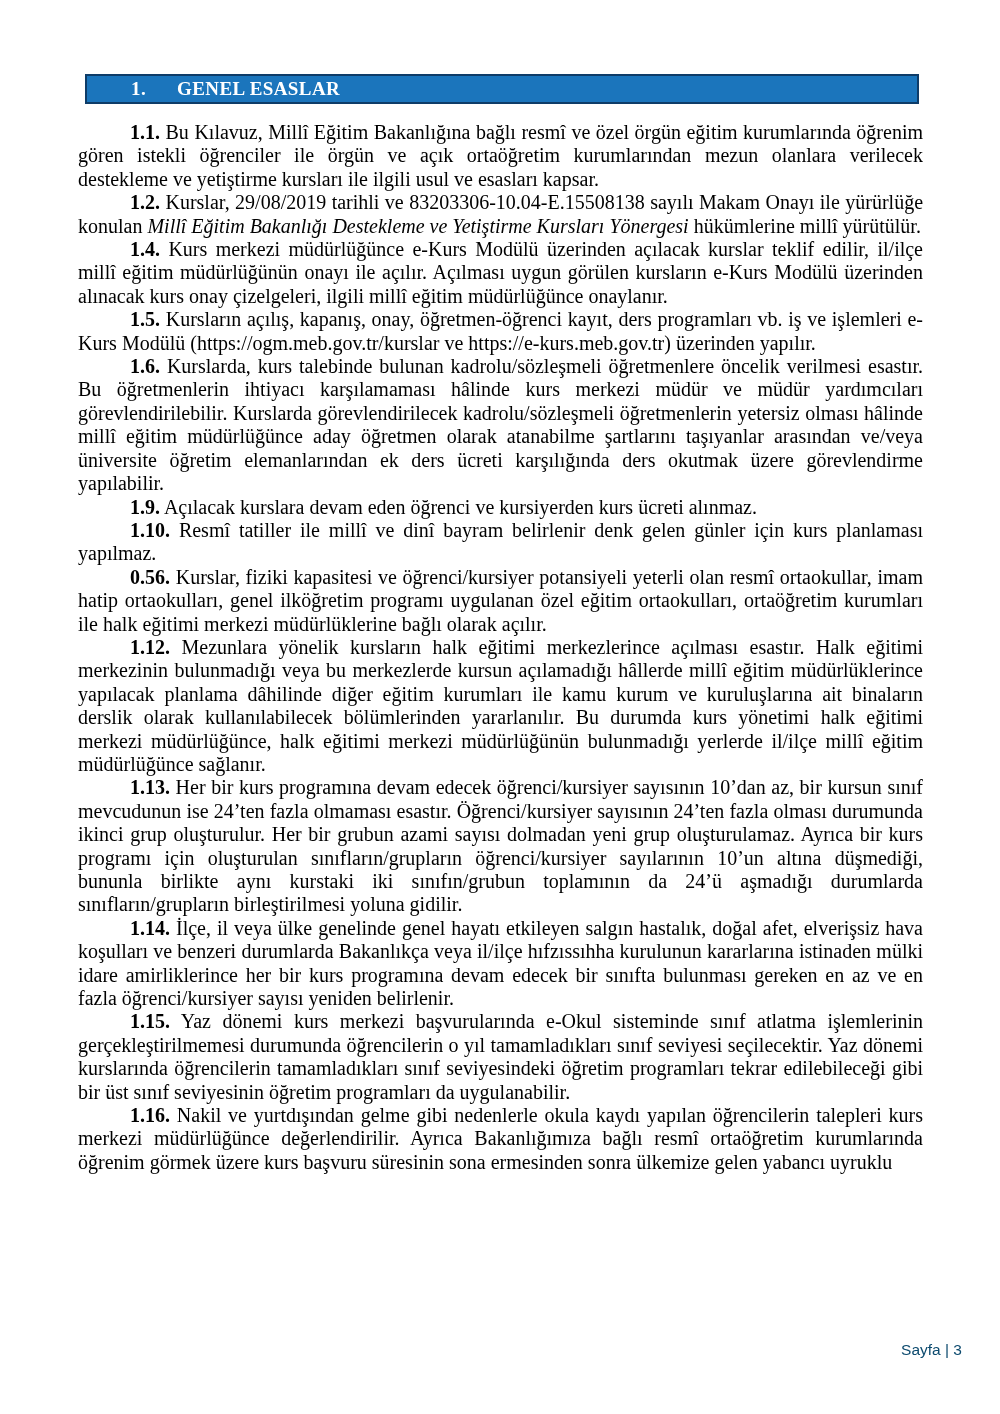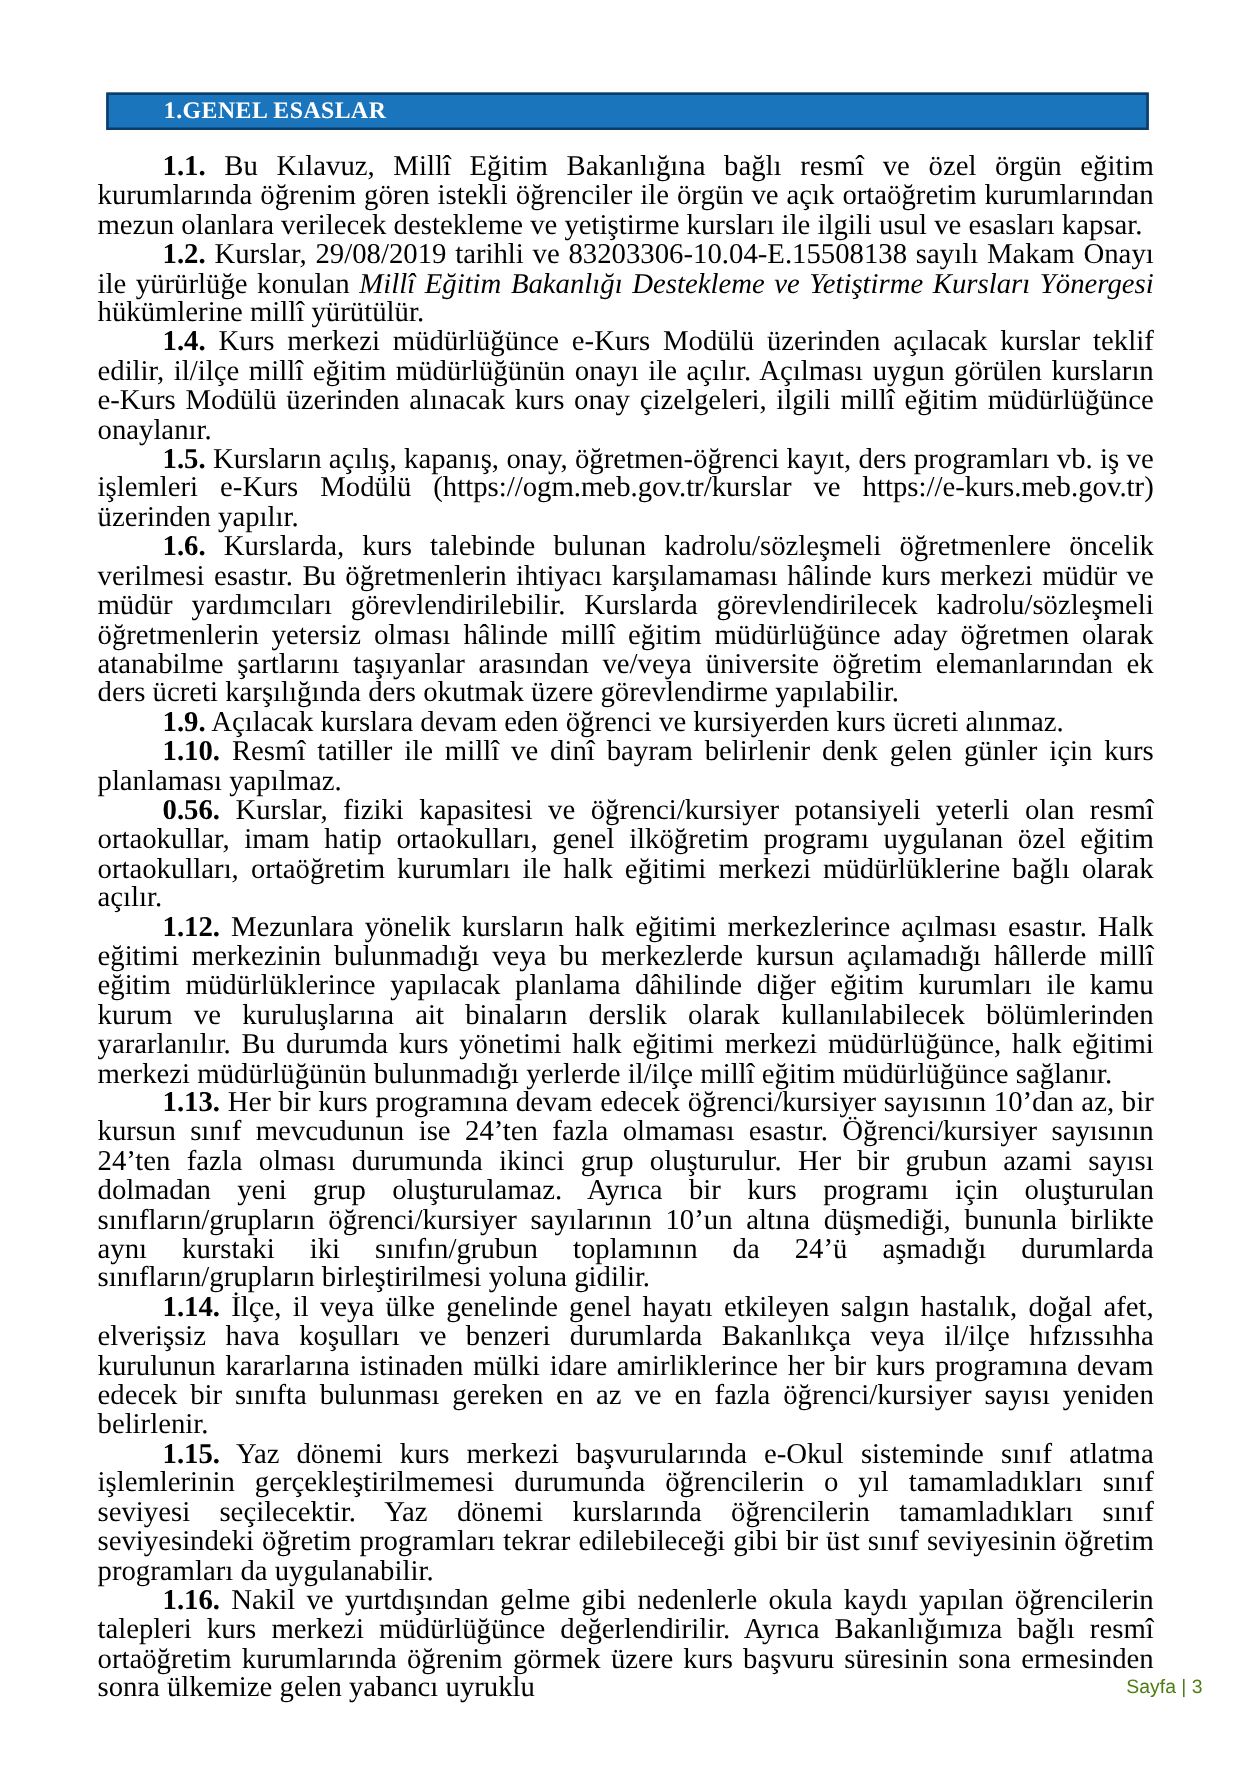--- a/index.html
+++ b/index.html
@@ -30,49 +30,49 @@
     align-items: center;
     color: #ffffff;
     font-weight: bold;
     font-size: 19px;
     letter-spacing: 0.4px;
   }
   .header-bar .sec-num {
     padding-left: 44px;
   }
   .header-bar .sec-title {
-    margin-left: 0;
+    margin-left: 31px;
   }
   .content {
     position: absolute;
     left: 78px;
     top: 121px;
     width: 845px;
   }
   p.clause {
     margin: 0;
     padding: 0;
     text-align: justify;
     text-indent: 52px;
-    font-size: 23px;
+    font-size: 20px;
     line-height: 23.4px;
   }
   p.clause b {
     font-weight: 700;
   }
   p.clause em {
     font-style: italic;
   }
   .footer {
     position: absolute;
     right: 38px;
     bottom: 55px;
     font-family: "Liberation Sans", sans-serif;
     font-size: 15.5px;
-    color: #4d7c0f;
+    color: #0c4a6e;
   }
 </style>
 </head>
 <body>
 
 <div class="page">
 
   <div class="header-bar">
     <span class="sec-num">1.</span>
     <span class="sec-title">GENEL ESASLAR</span>

